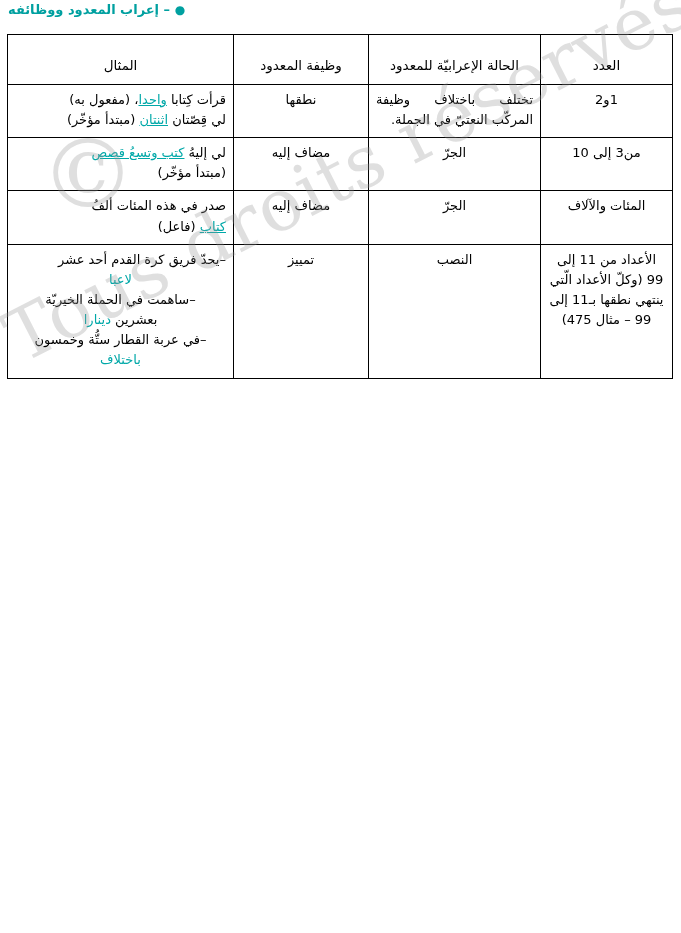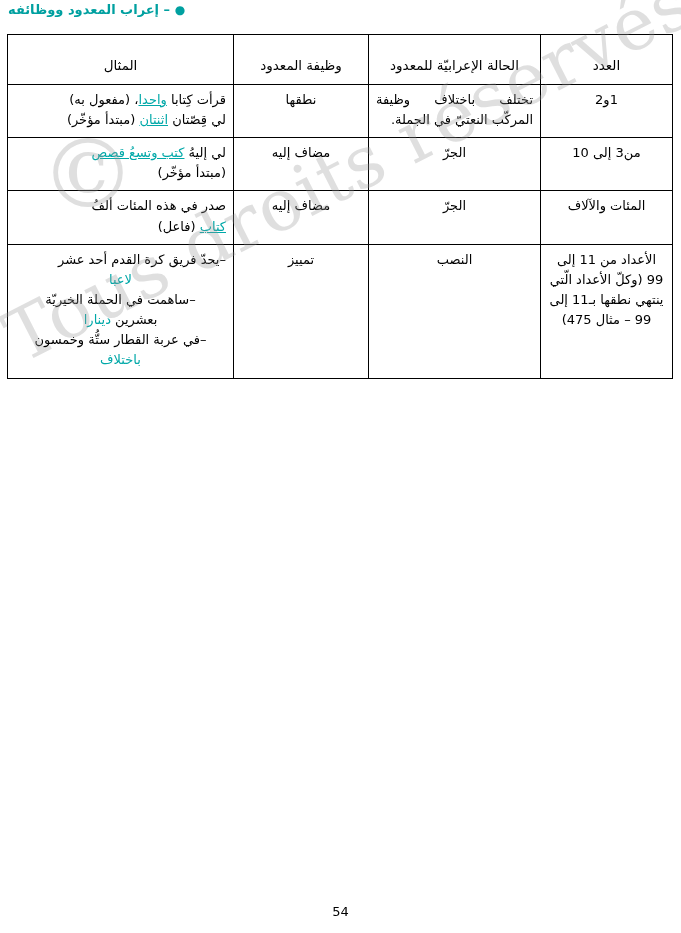--- a/index.html
+++ b/index.html
@@ -207,15 +207,14 @@
         </td>
       </tr>
     </tbody>
   </table>
 
   <div class="watermark">
     <div class="watermark-copy">©</div>
     <div class="watermark-text">Tous droits réservés au CNP</div>
   </div>
 
-  <div class="page-number">54</div>
 
 </div>
 
 </body></html>

